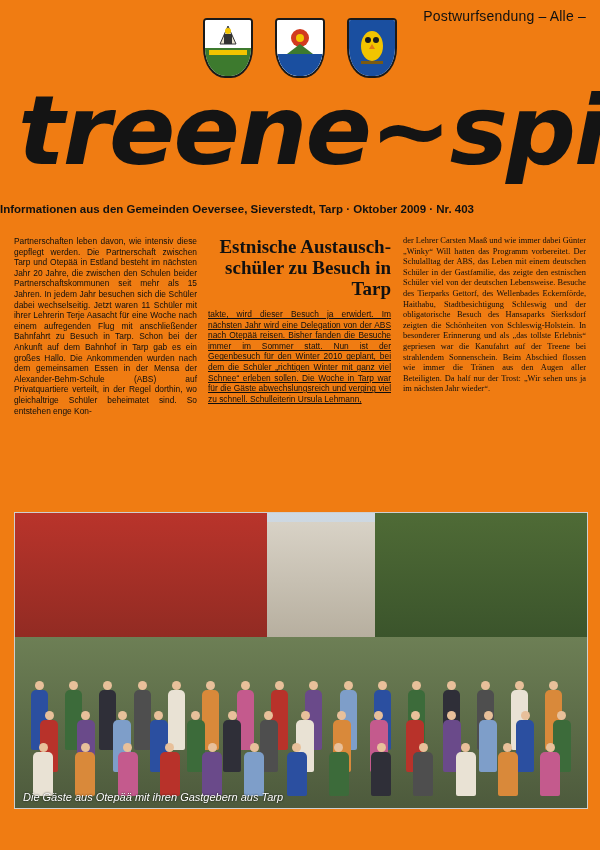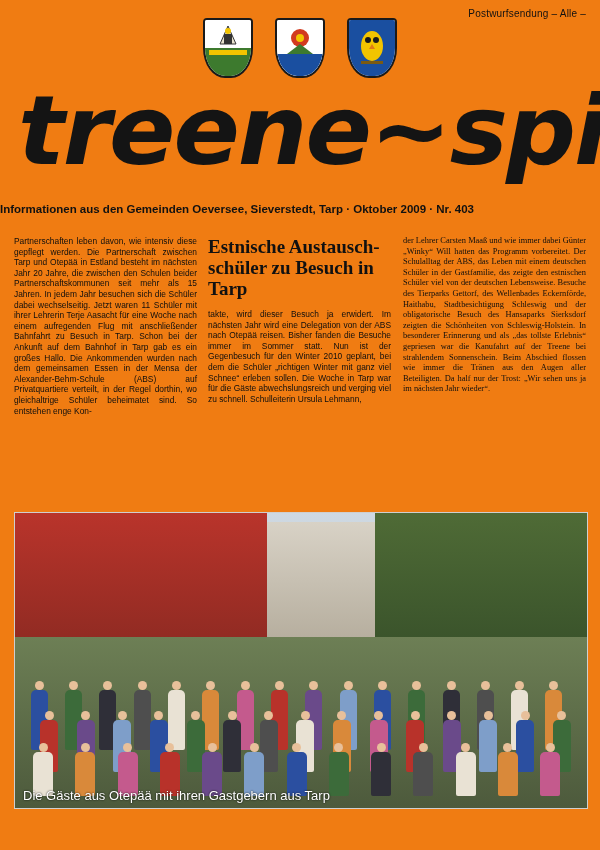--- a/index.html
+++ b/index.html
@@ -15,21 +15,21 @@
     width: 600px;
     height: 850px;
     background: #f07c12;
     overflow: hidden;
   }
   
   .top-note {
     position: absolute;
     top: 8px;
     right: 14px;
-    font-size: 10px;
+    font-size: 14px;
     color: #111;
     letter-spacing: 0.2px;
   }
   .crests {
     position: absolute;
     top: 18px;
     left: 0;
     width: 600px;
     display: flex;
     justify-content: center;
@@ -101,46 +101,48 @@
   .col p { margin: 0 0 4px 0; }
   .col-left  { left: 0; }
   .col-mid   { left: 194px; }
   .col-right { left: 389px; font-family: Liberation Serif, serif; }
 
   .headline {
     font-family: "Liberation Serif", serif;
     font-weight: bold;
     font-size: 19px;
     line-height: 21px;
-    text-align: left;
+    text-align: right;
     color: #111;
     margin-bottom: 10px;
   }
   .mid-body {
     margin-top: 6px;
+    text-decoration: underline;
   }
 
   
   .photo-wrap {
     position: absolute;
     left: 14px;
     top: 512px;
     width: 572px;
     height: 295px;
     border: 1px solid #cfcfcf;
     overflow: hidden;
     background: #5a6e4b;
   }
   .photo-caption {
     position: absolute;
     left: 8px;
     bottom: 5px;
-    font-size: 13px;
+    font-size: 11px;
     color: #ffffff;
     text-shadow: 0 0 2px #000;
+    font-style: italic;
   }
   .sky {
     position: absolute; left:0; top:0; width:100%; height:42%;
     background: linear-gradient(#cfd9e2, #b9c6d2);
   }
   .building {
     position: absolute; left: 0; top: 0; width: 44%; height: 46%;
     background: linear-gradient(#b9342b, #8e2a22);
   }
   .building2 {

